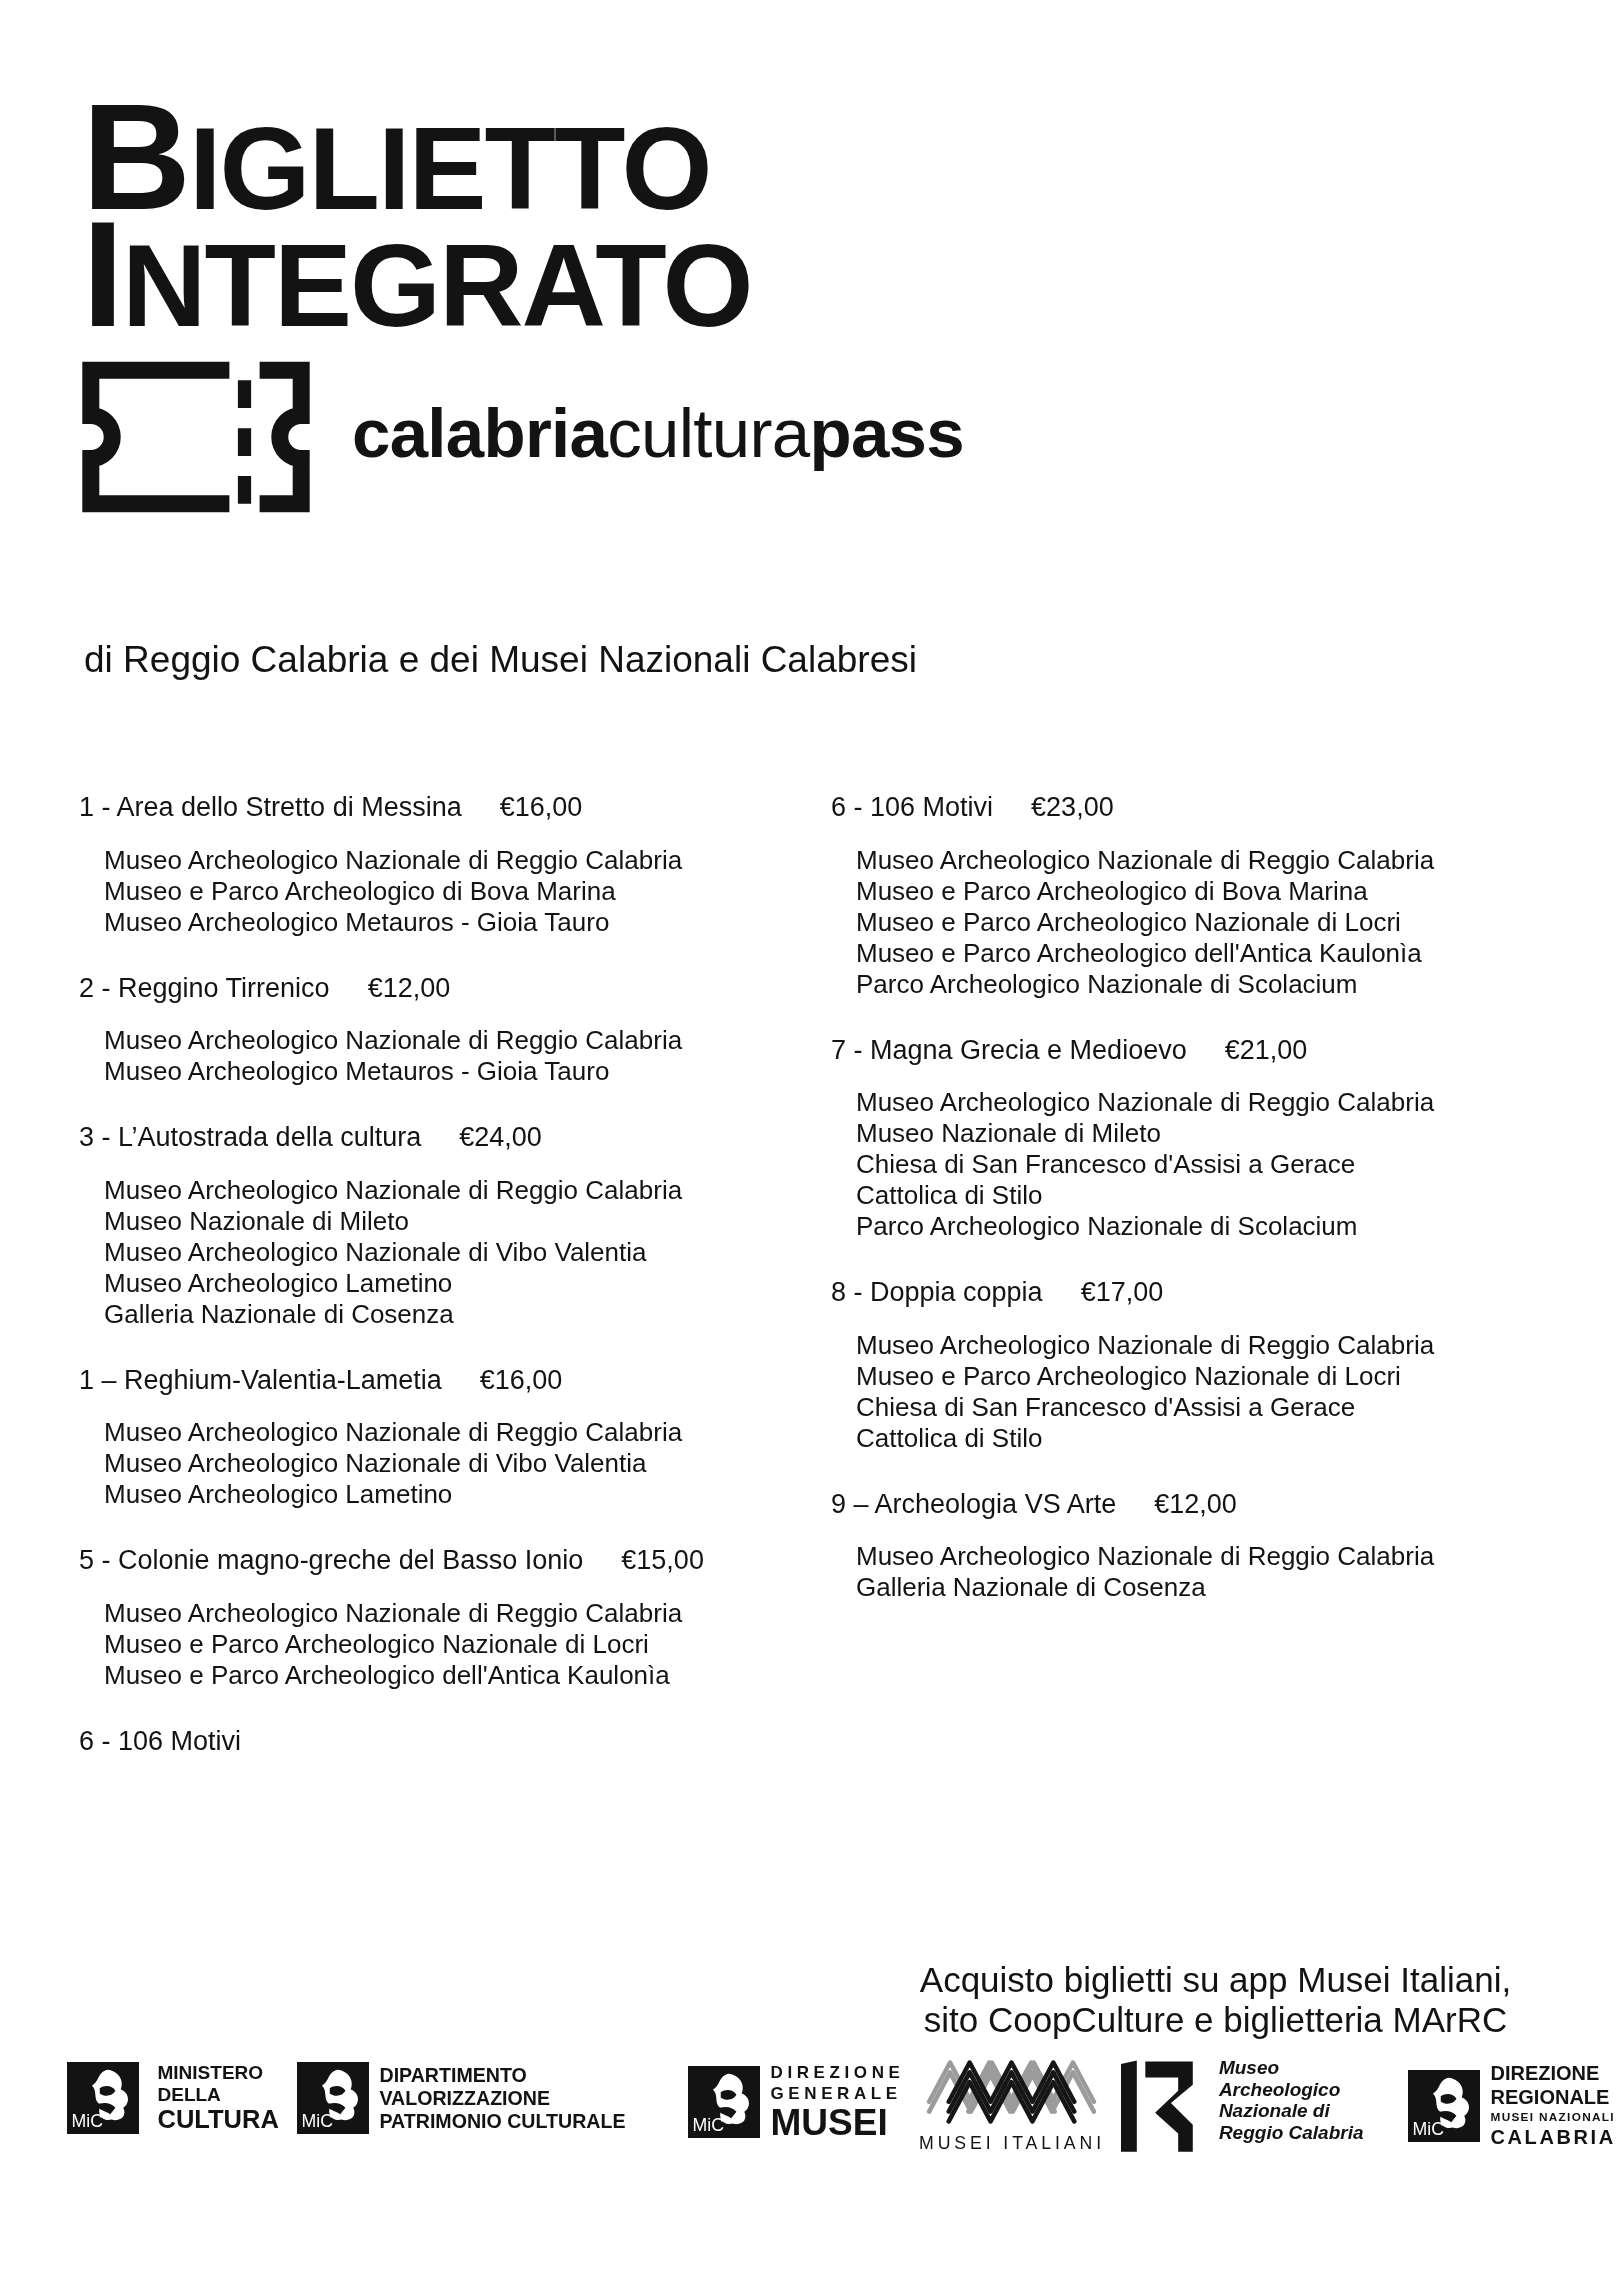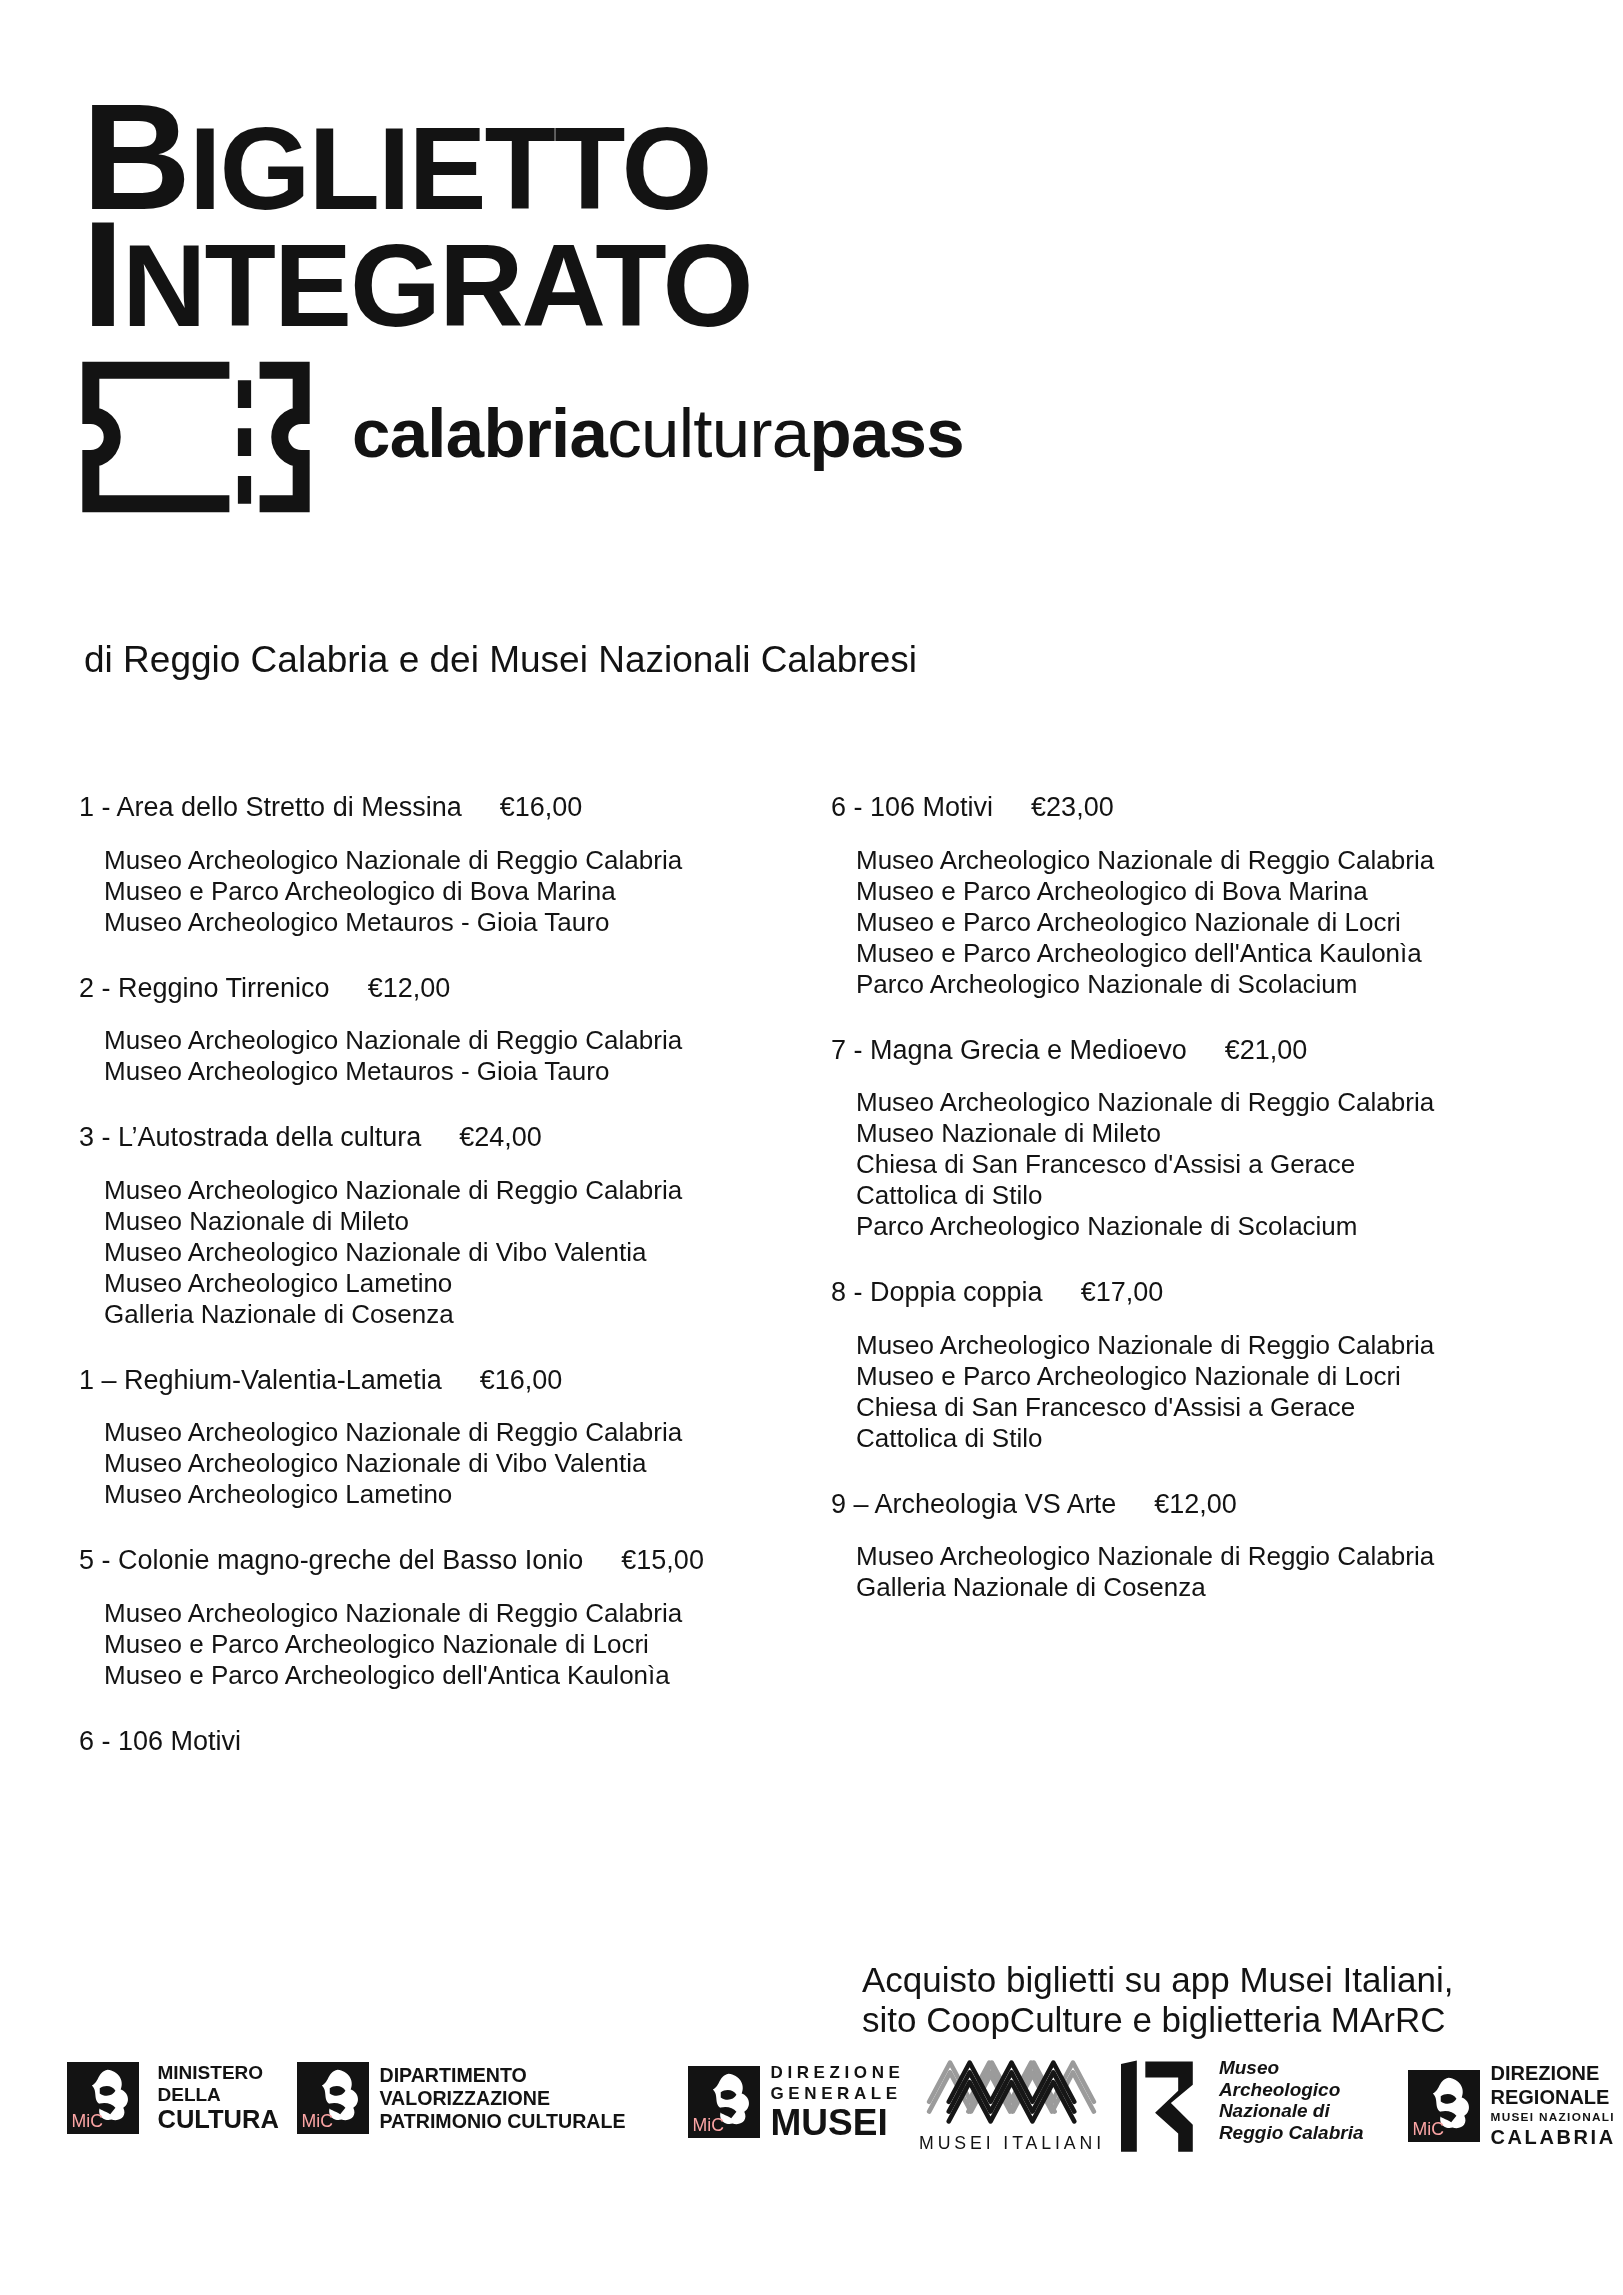--- a/index.html
+++ b/index.html
@@ -24,33 +24,33 @@
   
   .cols{position:absolute;left:79px;top:792px;width:1506px;display:flex;}
   .col-left{width:752px;flex:none;}
   .col-right{flex:1;}
   .itin{margin-bottom:35px;}
   .itin-head{font-size:27px;line-height:31px;white-space:nowrap;}
   .itin-price{margin-left:38px;}
   .museums{margin-top:21.6px;padding-left:25px;}
   .museum{font-size:26px;line-height:31px;white-space:nowrap;}
   
-  .note{position:absolute;left:862px;top:1925px;width:707px;text-align:left;
+  .note{position:absolute;left:862px;top:1925px;width:707px;text-align:center;
         font-size:35px;line-height:40px;font-weight:400;}
   
   .logo{position:absolute;top:2062px;display:flex;align-items:center;gap:10.5px;}
   .logo-1{left:67px;}
   .logo-2{left:297px;}
   .logo-3{left:688px;}
   .logo-4{left:919px;top:2056px;display:block;}
   .logo-5{left:1121px;top:2057px;align-items:flex-start;font-style:italic;}
   .logo-6{left:1408px;}
   .mic-square{width:72px;height:72px;background:#131313;position:relative;flex:none;}
   .mic-square svg{position:absolute;left:0;top:0;width:72px;height:72px;}
-  .mic-label{position:absolute;left:4.6px;bottom:2px;color:#fca5a5;font-size:17.7px;font-weight:400;}
+  .mic-label{position:absolute;left:4.6px;bottom:2px;color:#ffffff;font-size:17.7px;font-weight:400;}
   .logo-text{display:flex;flex-direction:column;justify-content:center;}
   .ln{font-weight:700;white-space:nowrap;}
   .logo-1 .ln{font-size:19px;line-height:22px;margin-left:8px;}
   .logo-1 .ln-big{font-size:25.5px;line-height:27.5px;}
   .logo-2 .ln{font-size:19.6px;line-height:23px;}
   .logo-3 .ln-sp{font-size:17px;line-height:21px;letter-spacing:4.6px;}
   .logo-3 .ln-big{font-size:37px;line-height:37px;letter-spacing:0;}
   .logo-5 .ln{font-size:19px;line-height:21.6px;}
   .logo-6 .ln{font-size:20px;line-height:23.6px;}
   .logo-6 .ln-tiny{font-size:11.8px;line-height:17px;letter-spacing:1.3px;}

